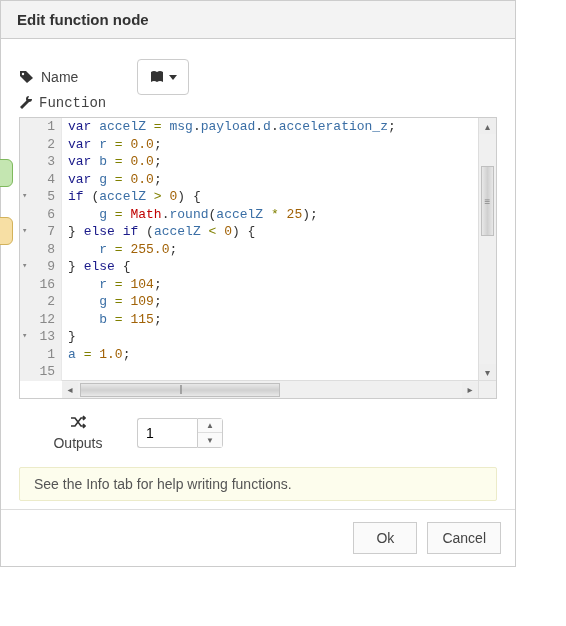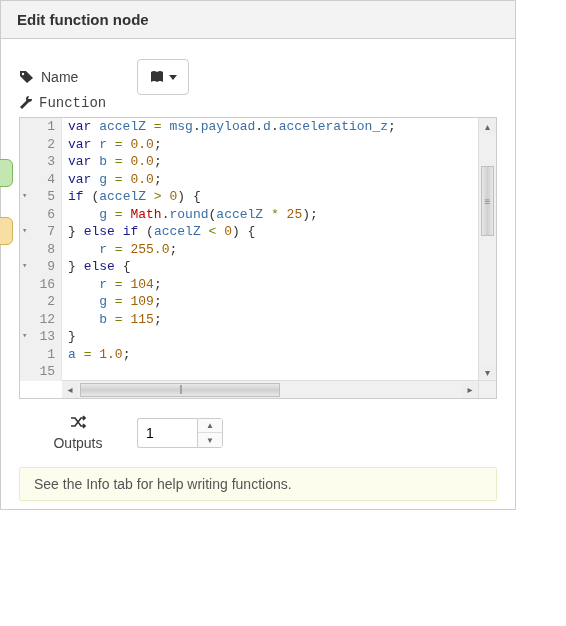--- a/index.html
+++ b/index.html
@@ -321,14 +321,18 @@
           <div>▲</div>
           <div>▼</div>
         </div>
       </div>
     </div>
 
     <div class="info-box">See the Info tab for help writing functions.</div>
 
   </div>
 
+  <div class="dialog-footer">
+    <button class="btn">Ok</button>
+    <button class="btn">Cancel</button>
+  </div>
 
 </div>
 
 </body></html>

